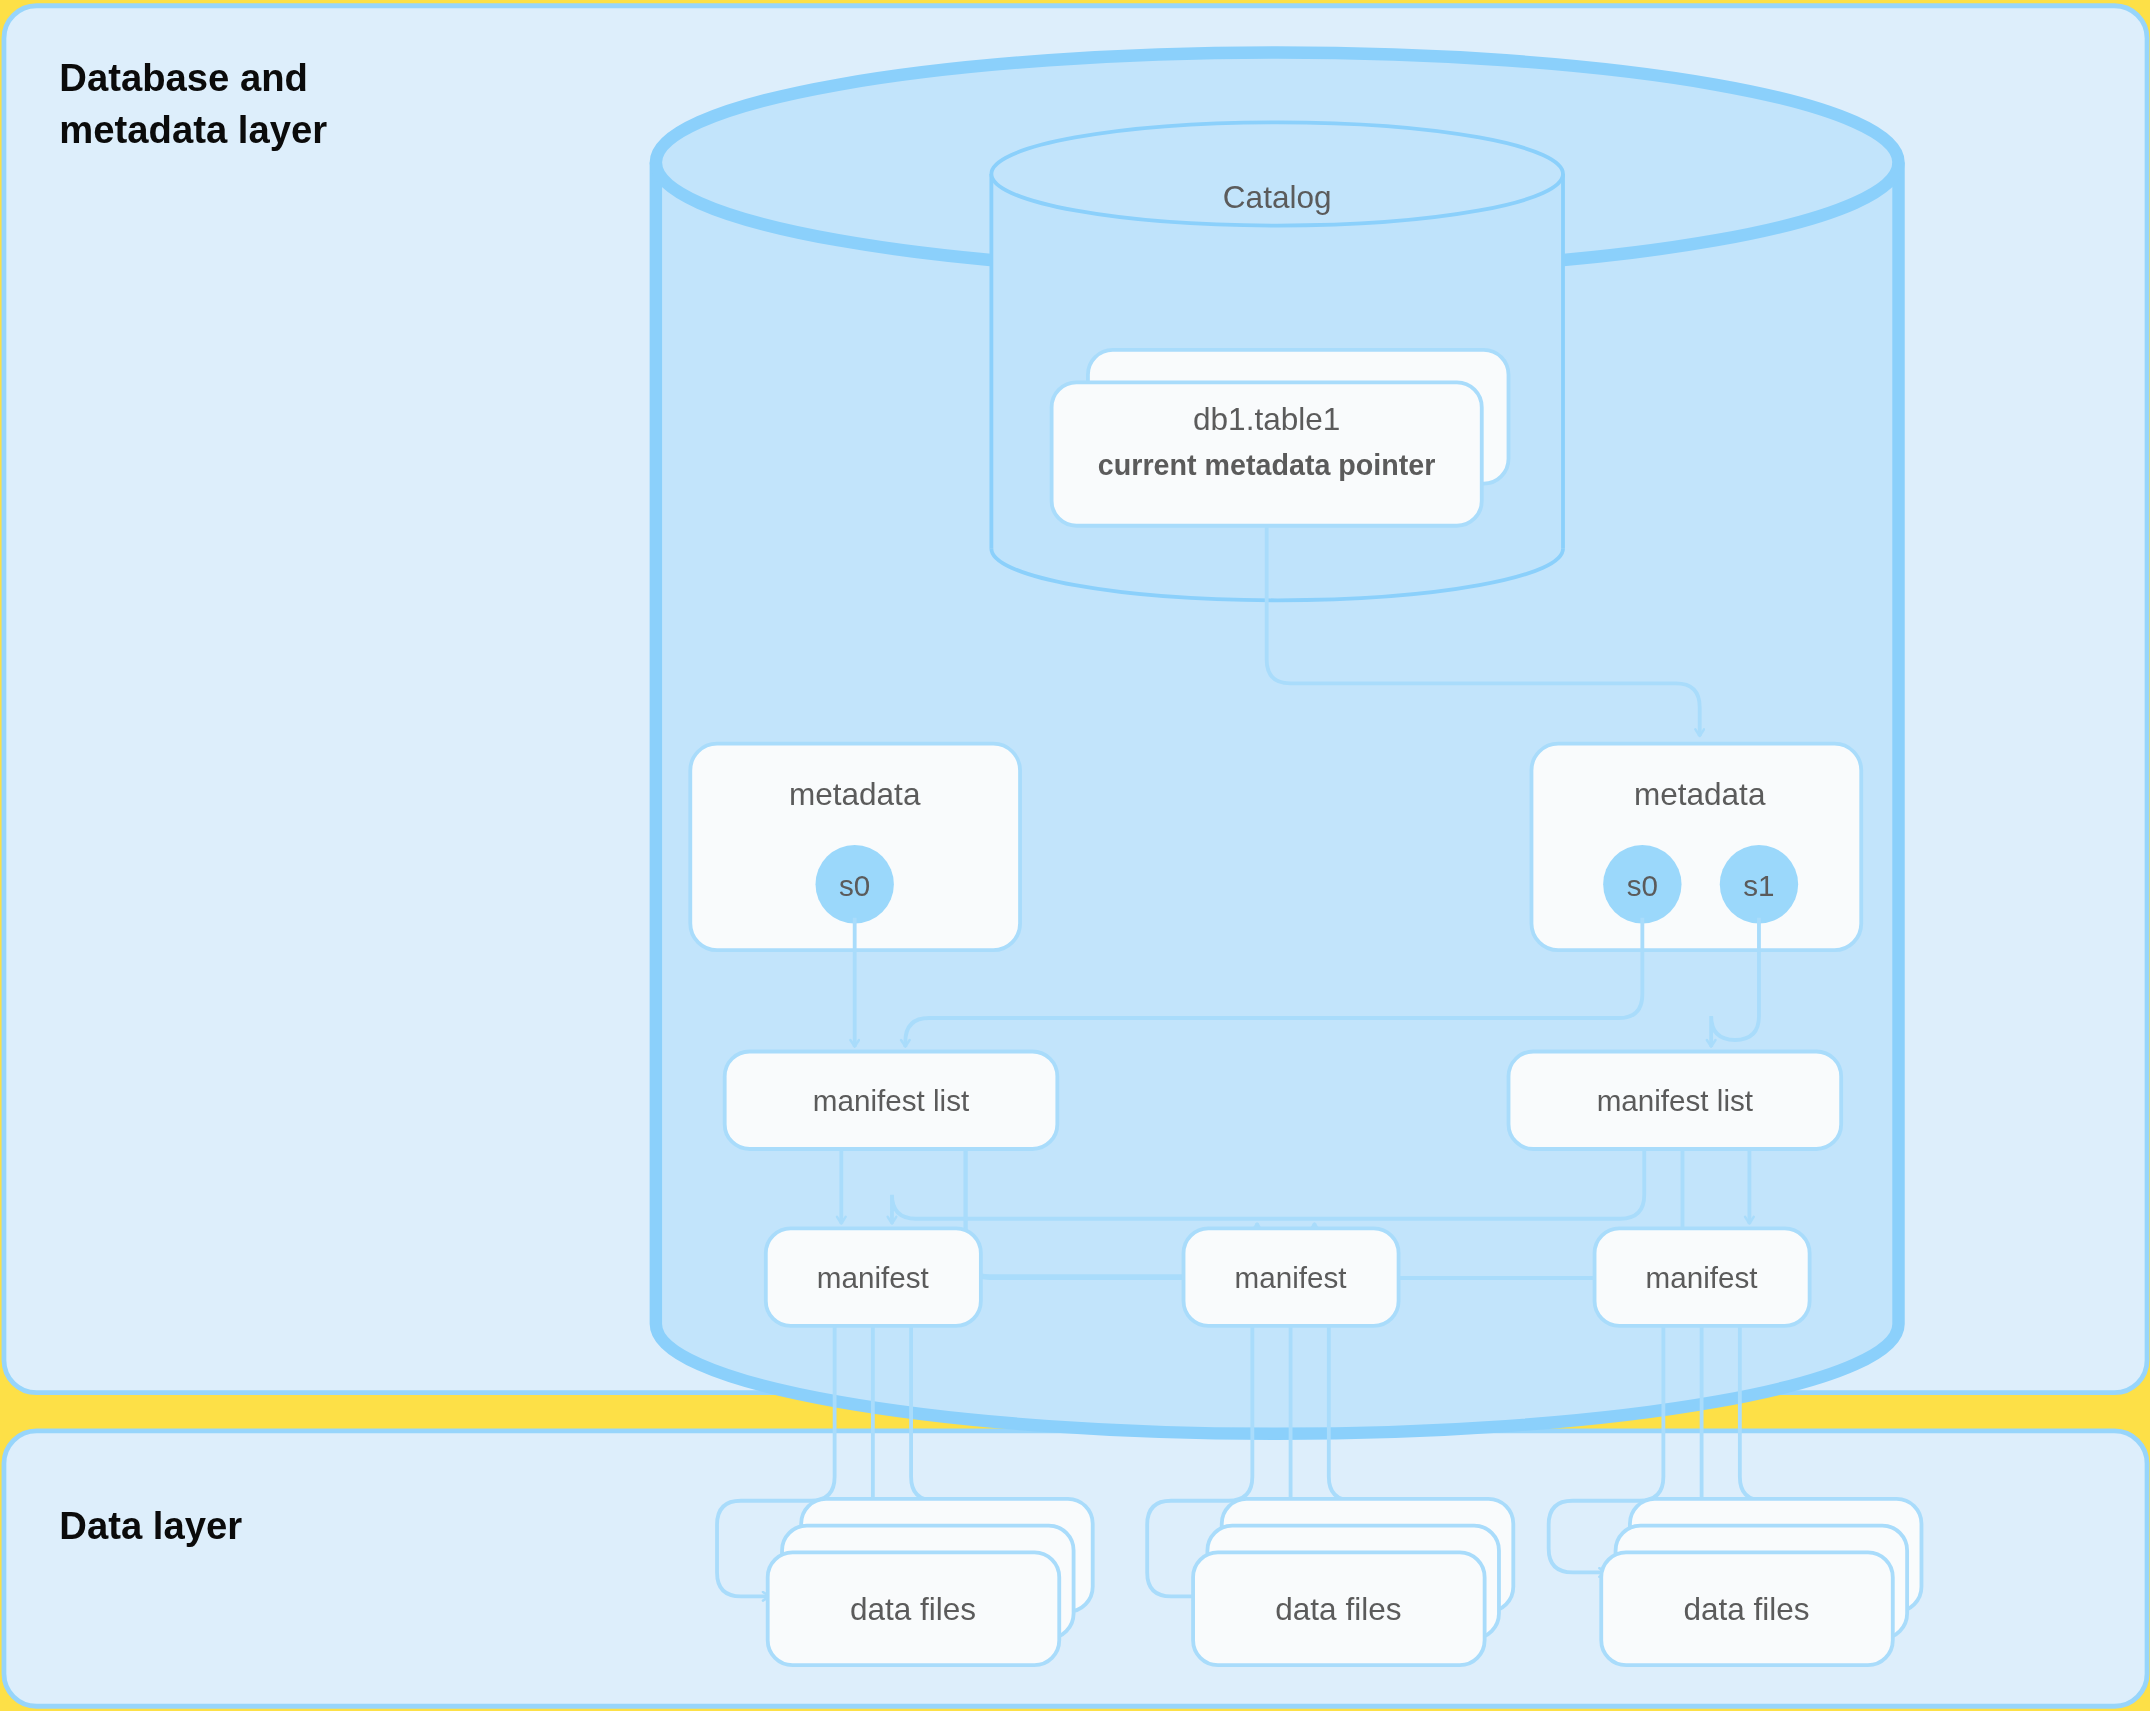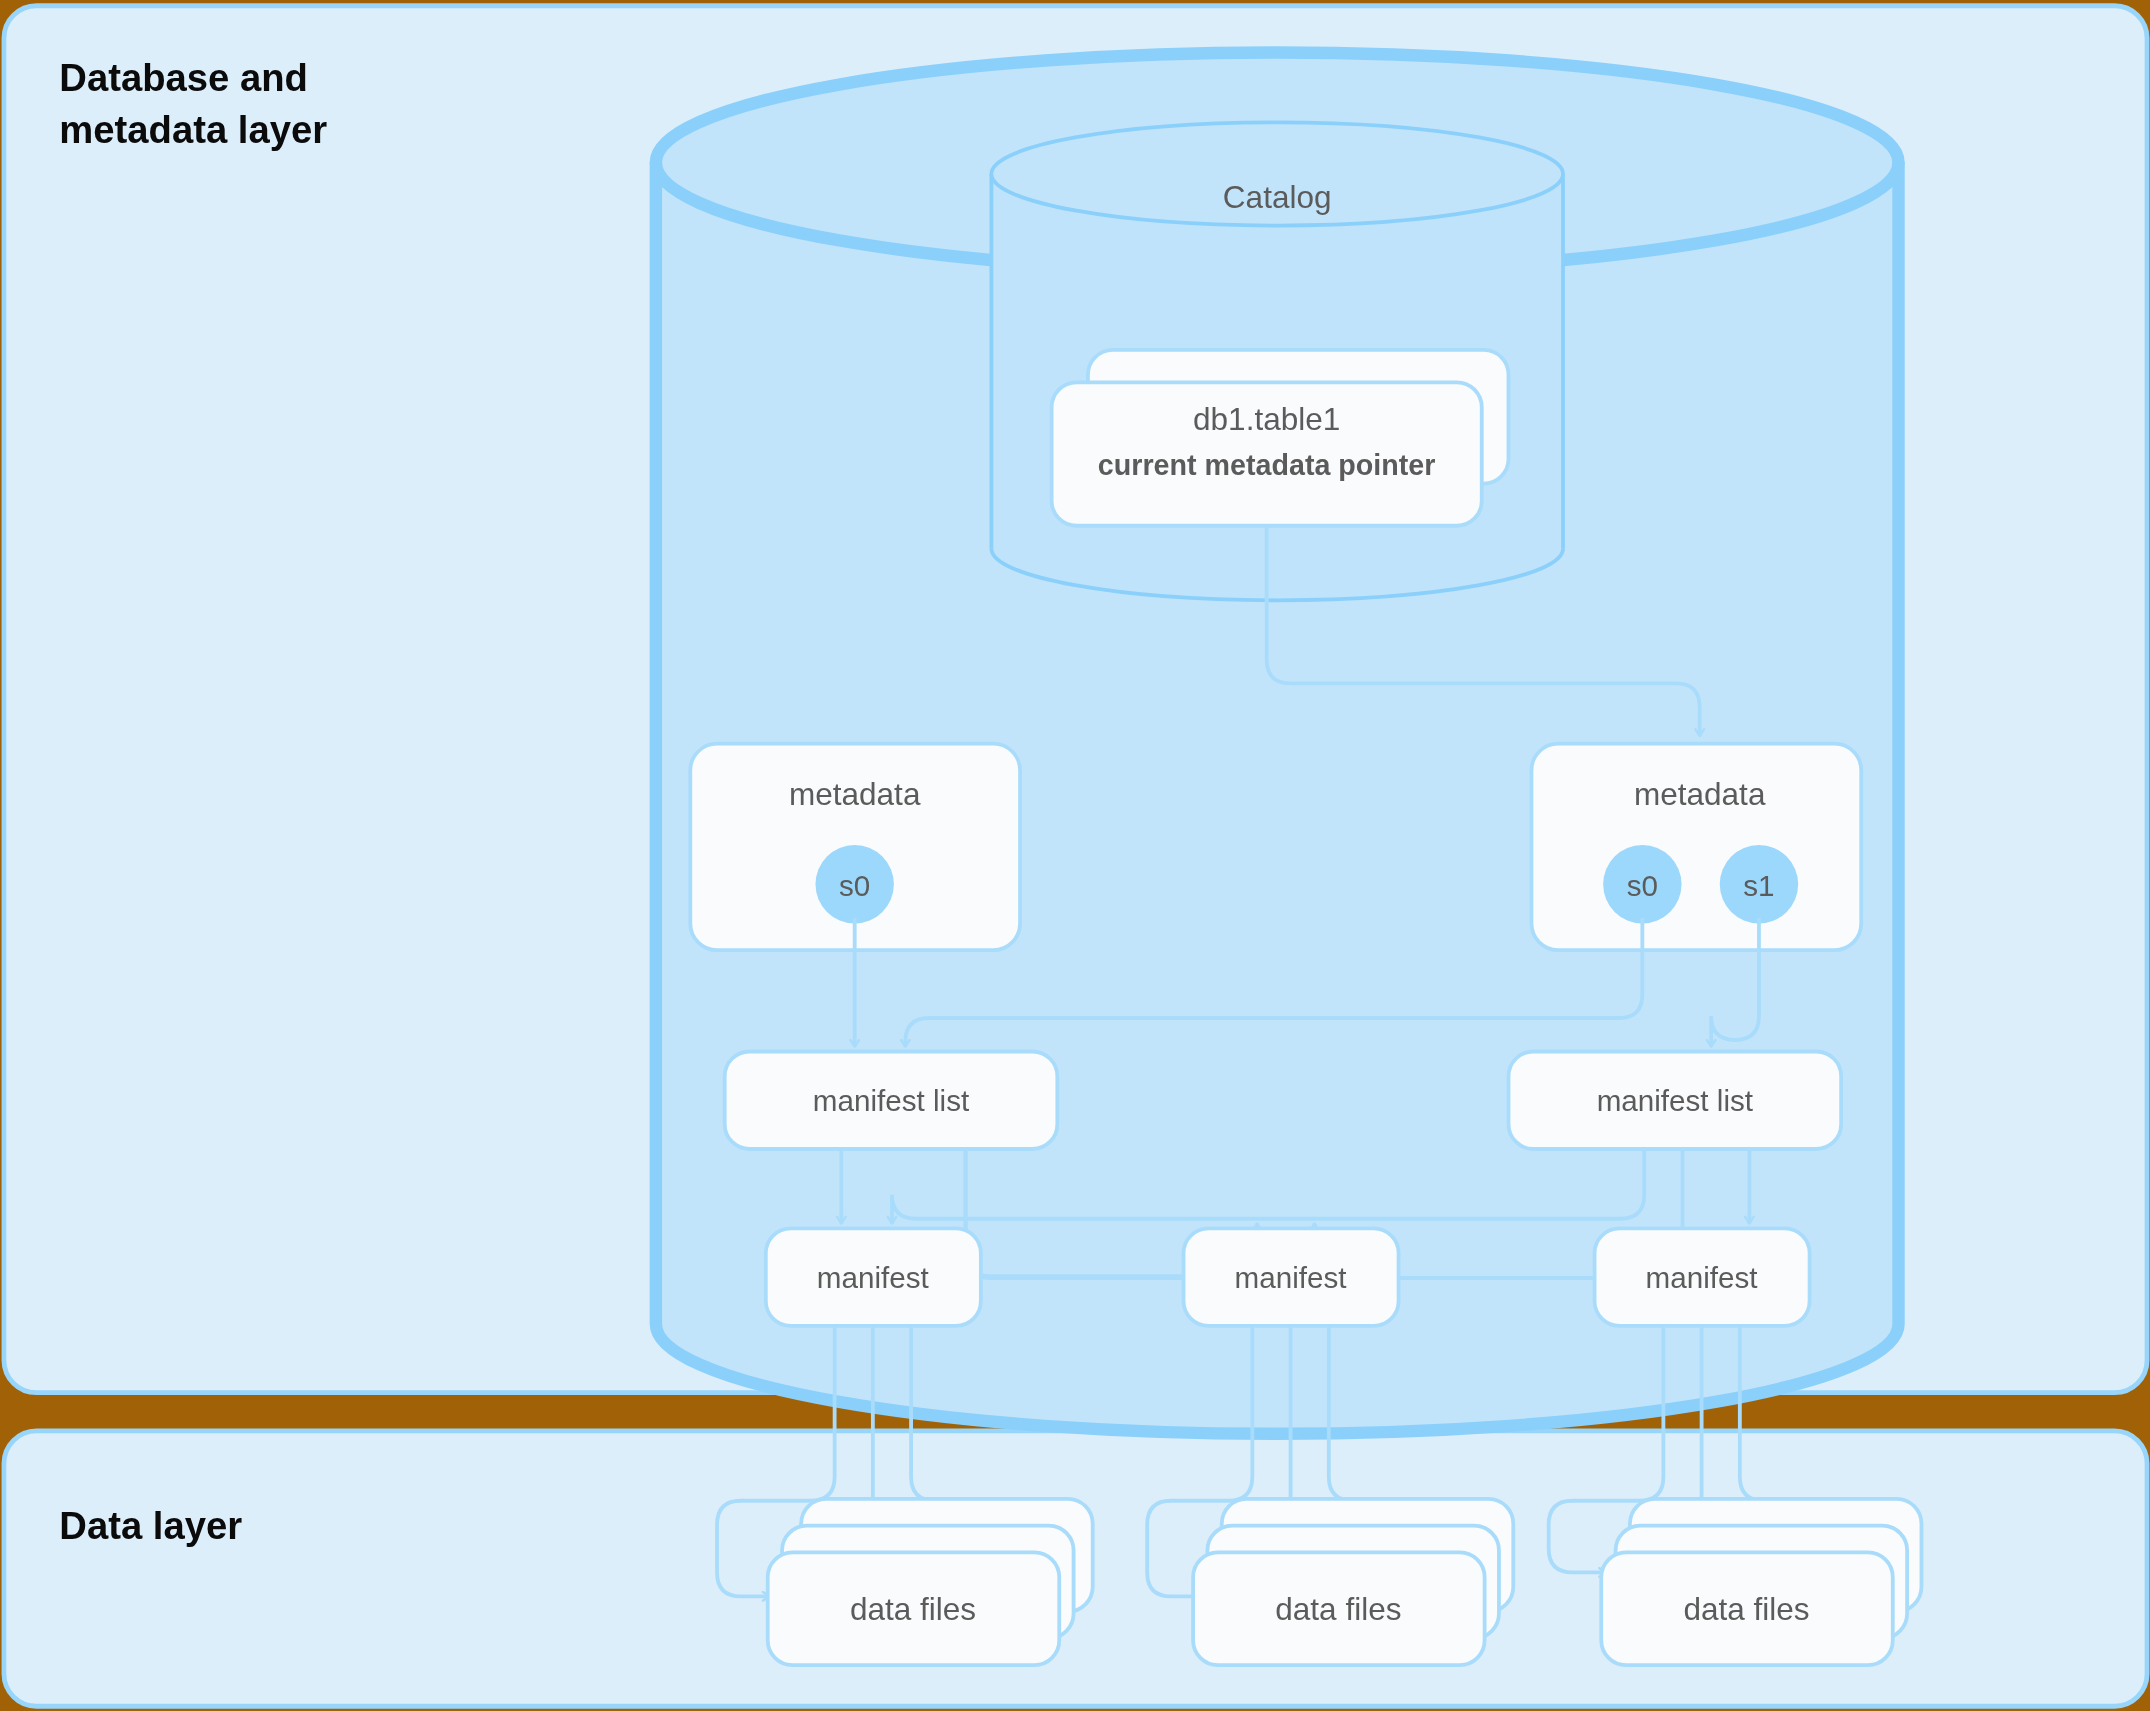--- a/index.html
+++ b/index.html
@@ -10,21 +10,21 @@
   body {
     width: 2151px;
     height: 1712px;
     font-family: "Liberation Sans", sans-serif;
     overflow: hidden;
   }
   #diagram-root {
     position: relative;
     width: 2151px;
     height: 1712px;
-    background: #a16207;
+    background: #fde047;
   }
   svg.stage {
     position: absolute;
     top: 0;
     left: 0;
     width: 2151px;
     height: 1712px;
     display: block;
   }
   .layer-title {

